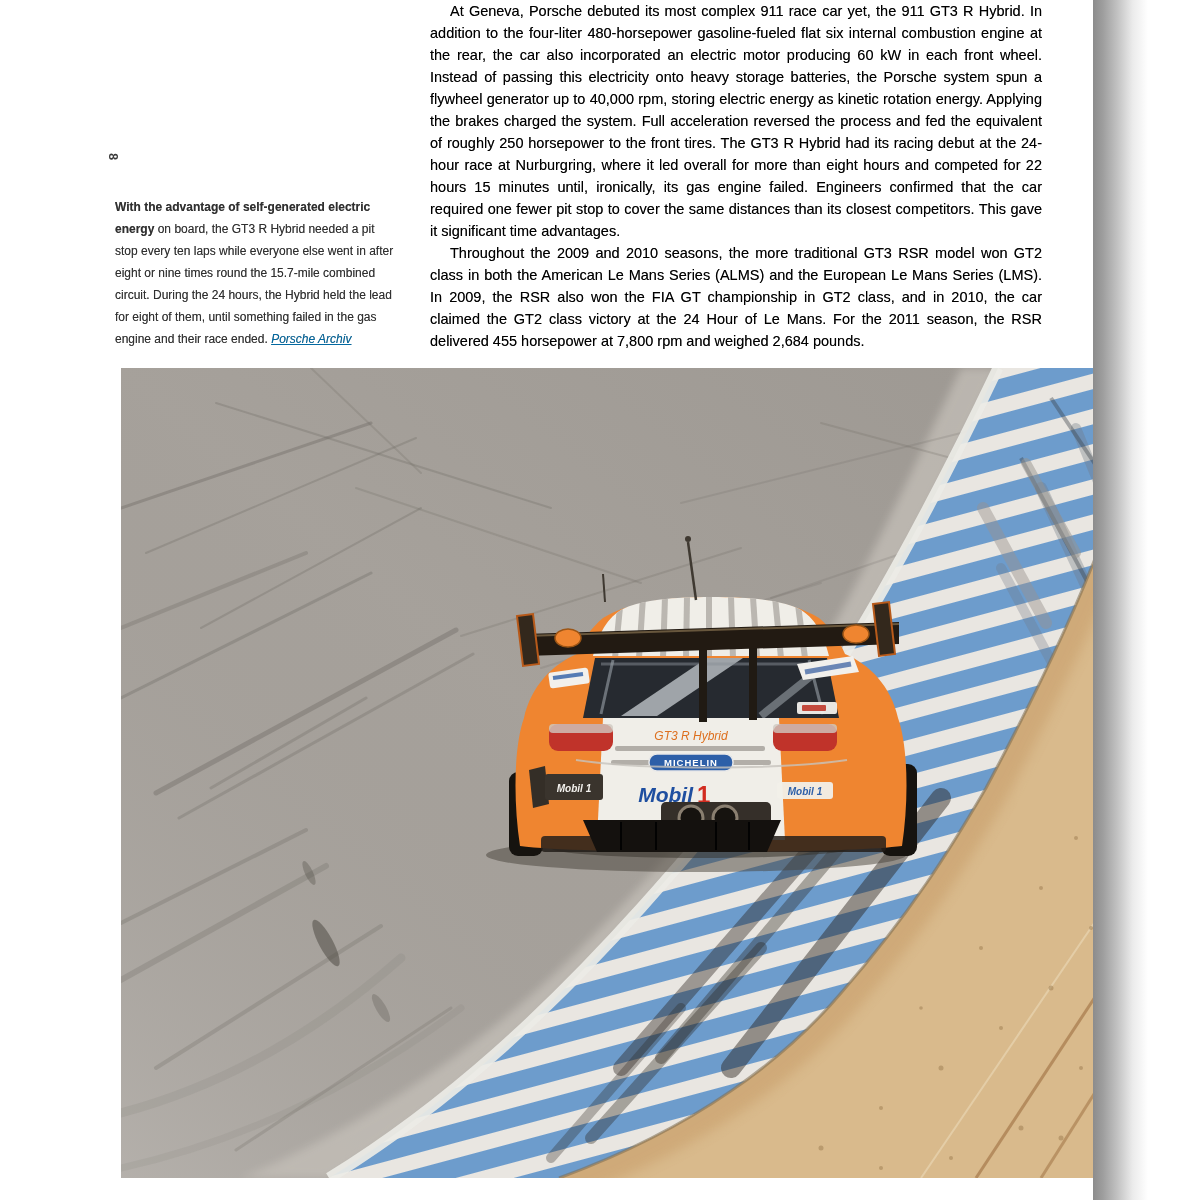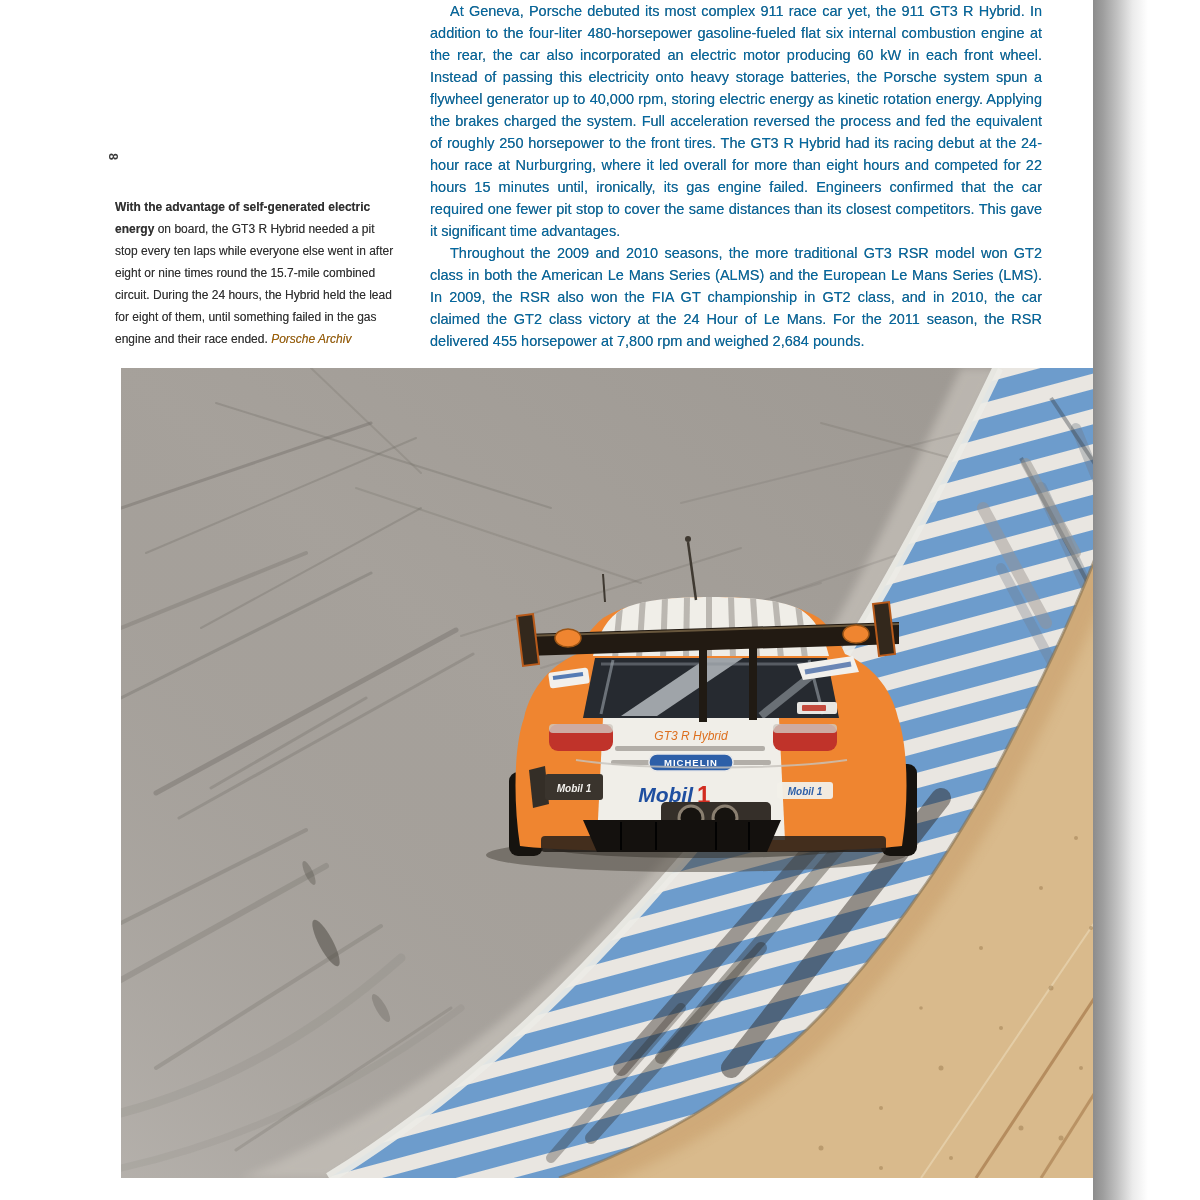--- a/index.html
+++ b/index.html
@@ -1,25 +1,25 @@
 <!DOCTYPE html>
 <html><head>
 <meta charset="utf-8">
 <style>
   html,body{margin:0;padding:0;background:#ffffff;}
   .page{position:relative;width:1200px;height:1200px;background:#ffffff;overflow:hidden;
         font-family:"Liberation Sans", sans-serif;}
-  .article{position:absolute;left:430px;top:0px;width:612px;color:#0369a1;
+  .article{position:absolute;left:430px;top:0px;width:612px;color:#000000;
            font-size:14.5px;line-height:22px;text-align:justify;
            text-shadow:0 0 .4px rgba(30,30,30,.6);}
   .article p{margin:0;text-indent:20px;}
   .caption{position:absolute;left:115px;top:196px;width:281px;color:#303030;
            font-size:12px;line-height:22px;text-shadow:0 0 .4px rgba(30,30,30,.5);}
   .caption .lead{font-weight:bold;}
-  .caption .credit{font-style:italic;color:#a16207;}
+  .caption .credit{font-style:italic;color:#0369a1;text-decoration:underline;}
   .folio{position:absolute;left:110px;top:149px;font-size:13px;color:#3a3a3a;
          display:inline-block;transform:rotate(90deg);font-weight:bold;}
   .photo{position:absolute;left:113px;top:360px;width:980px;height:810px;margin:8px;}
   .photo svg{display:block;width:100%;height:100%;}
   .gutter{position:absolute;left:1093px;top:0;width:55px;height:1200px;
           background:linear-gradient(to right,#8c8c8c 0%,#9e9e9e 18%,#c3c3c3 45%,#ebebeb 72%,#ffffff 100%);}
   
   .skid{stroke:#6e6a65;fill:none;stroke-linecap:round;}
   .grime{stroke:#27211b;fill:none;stroke-linecap:round;}
   .gsoft{stroke:#6f7884;fill:none;stroke-linecap:round;}

